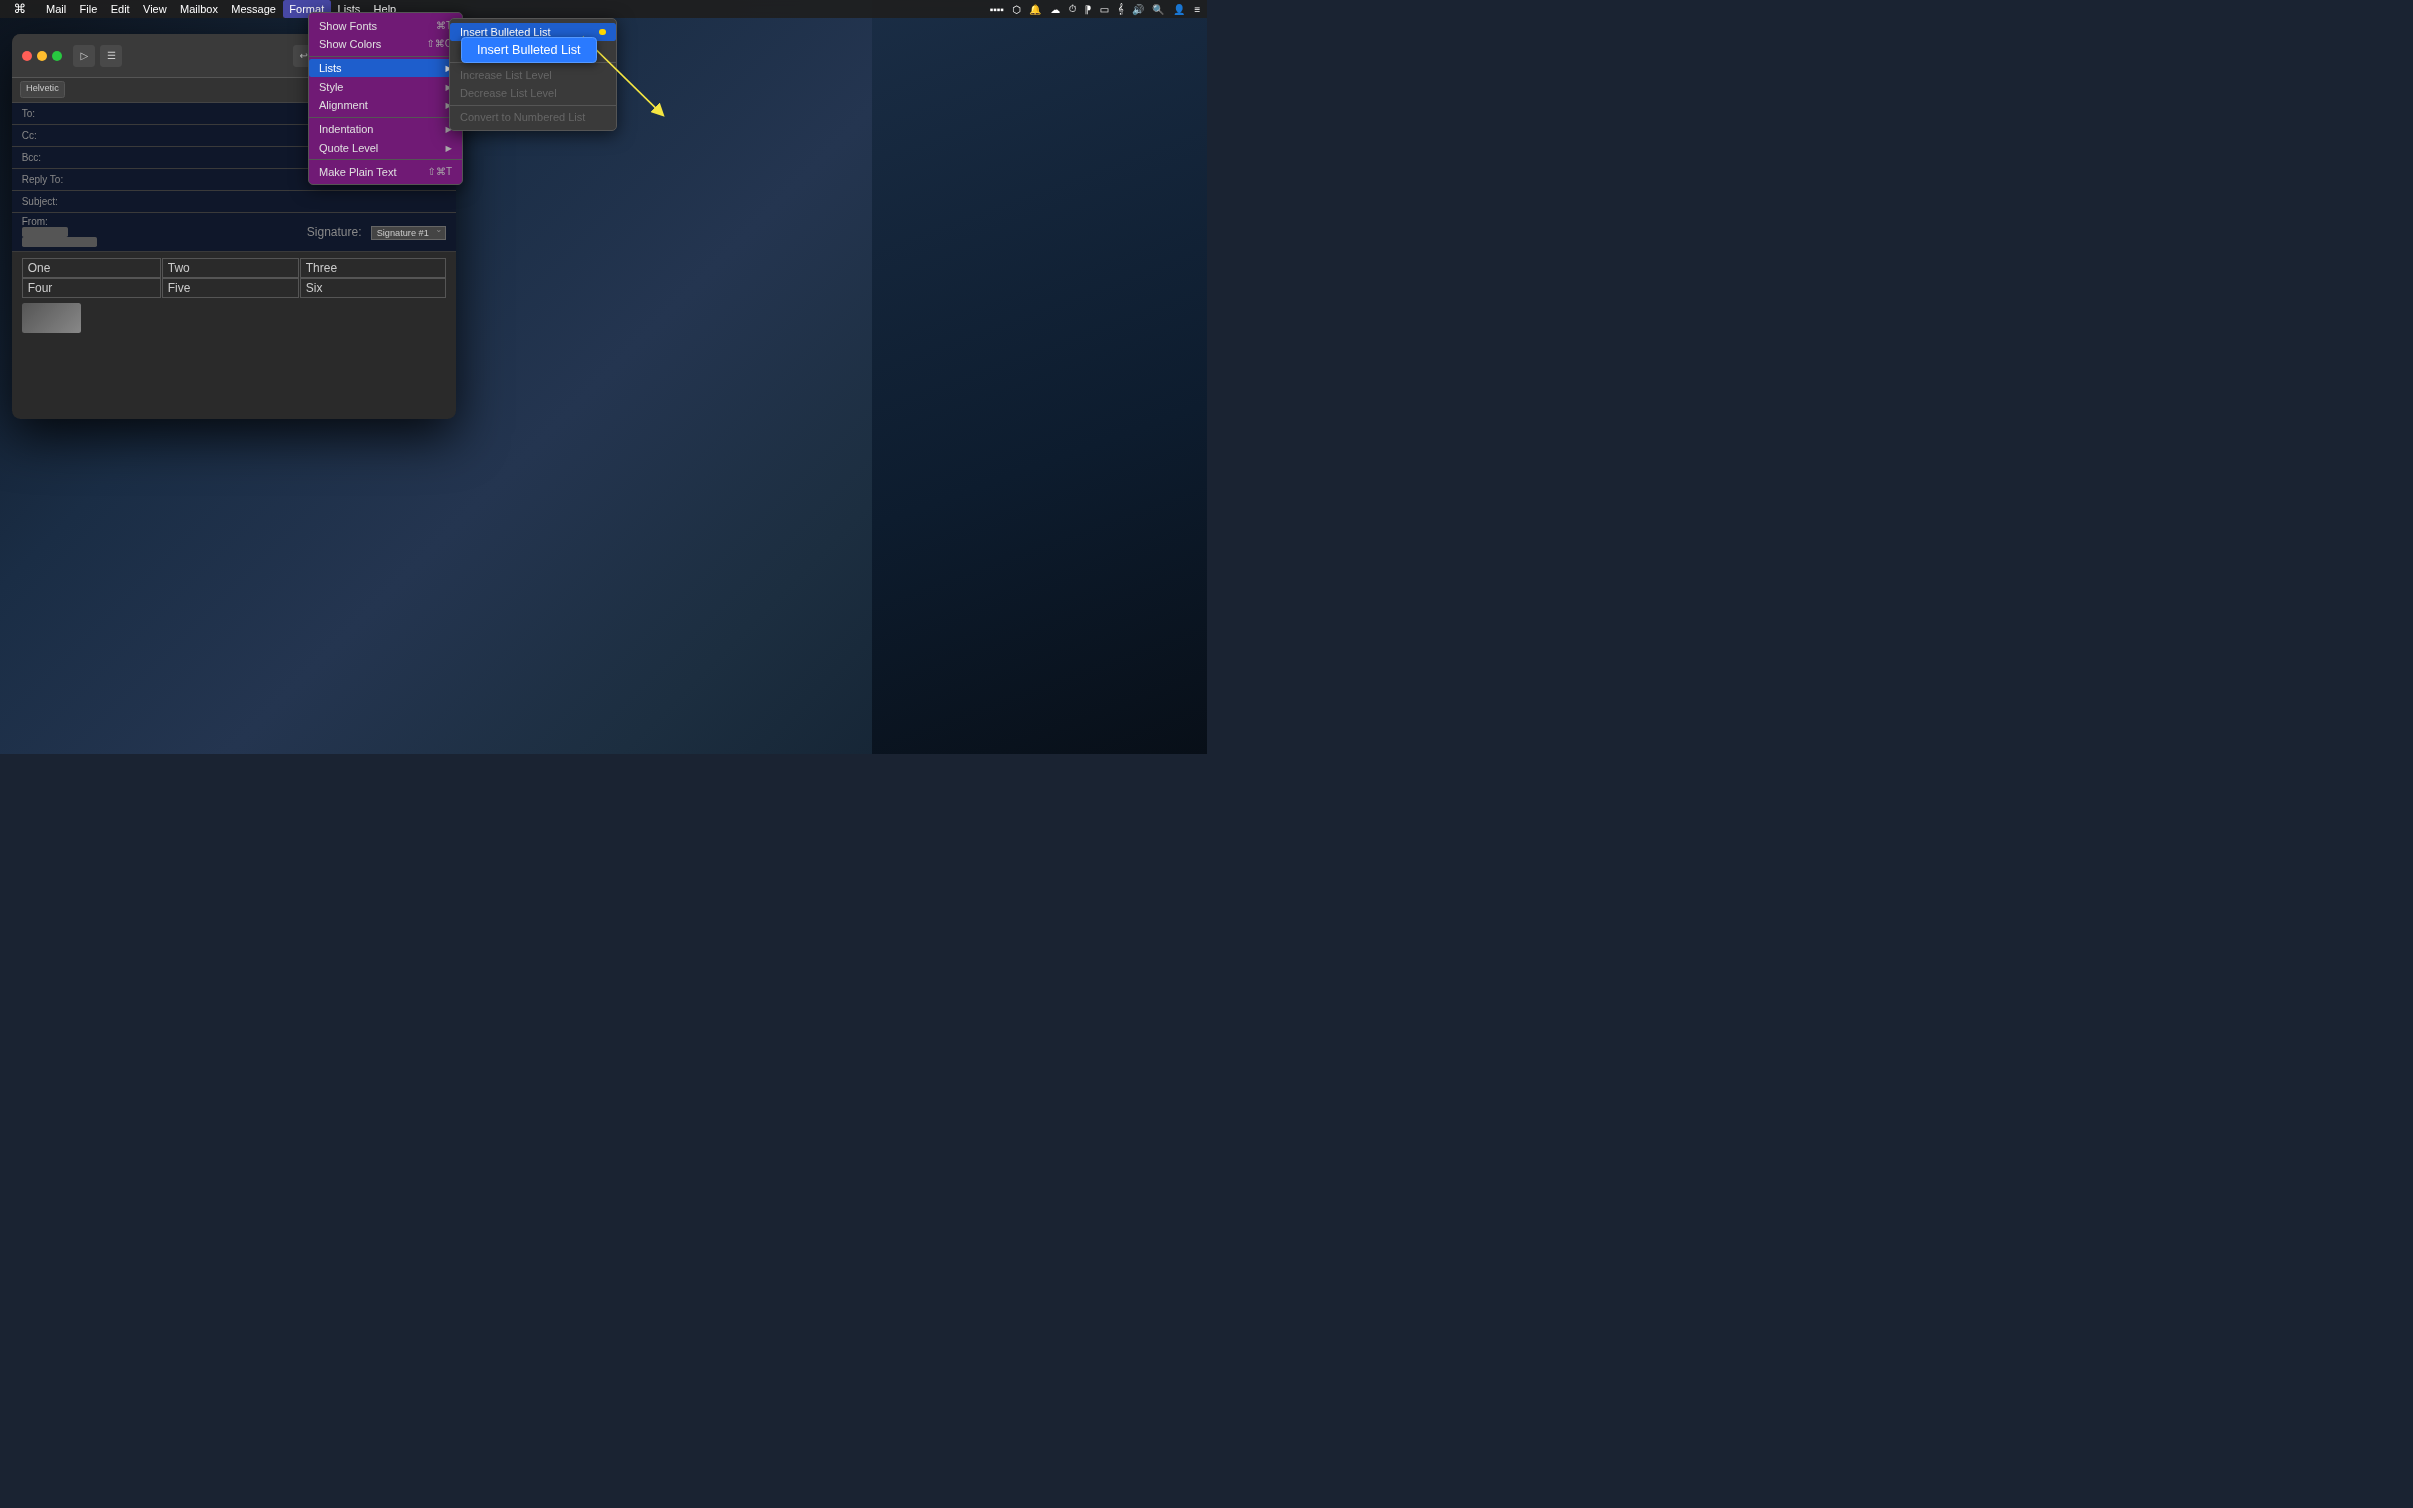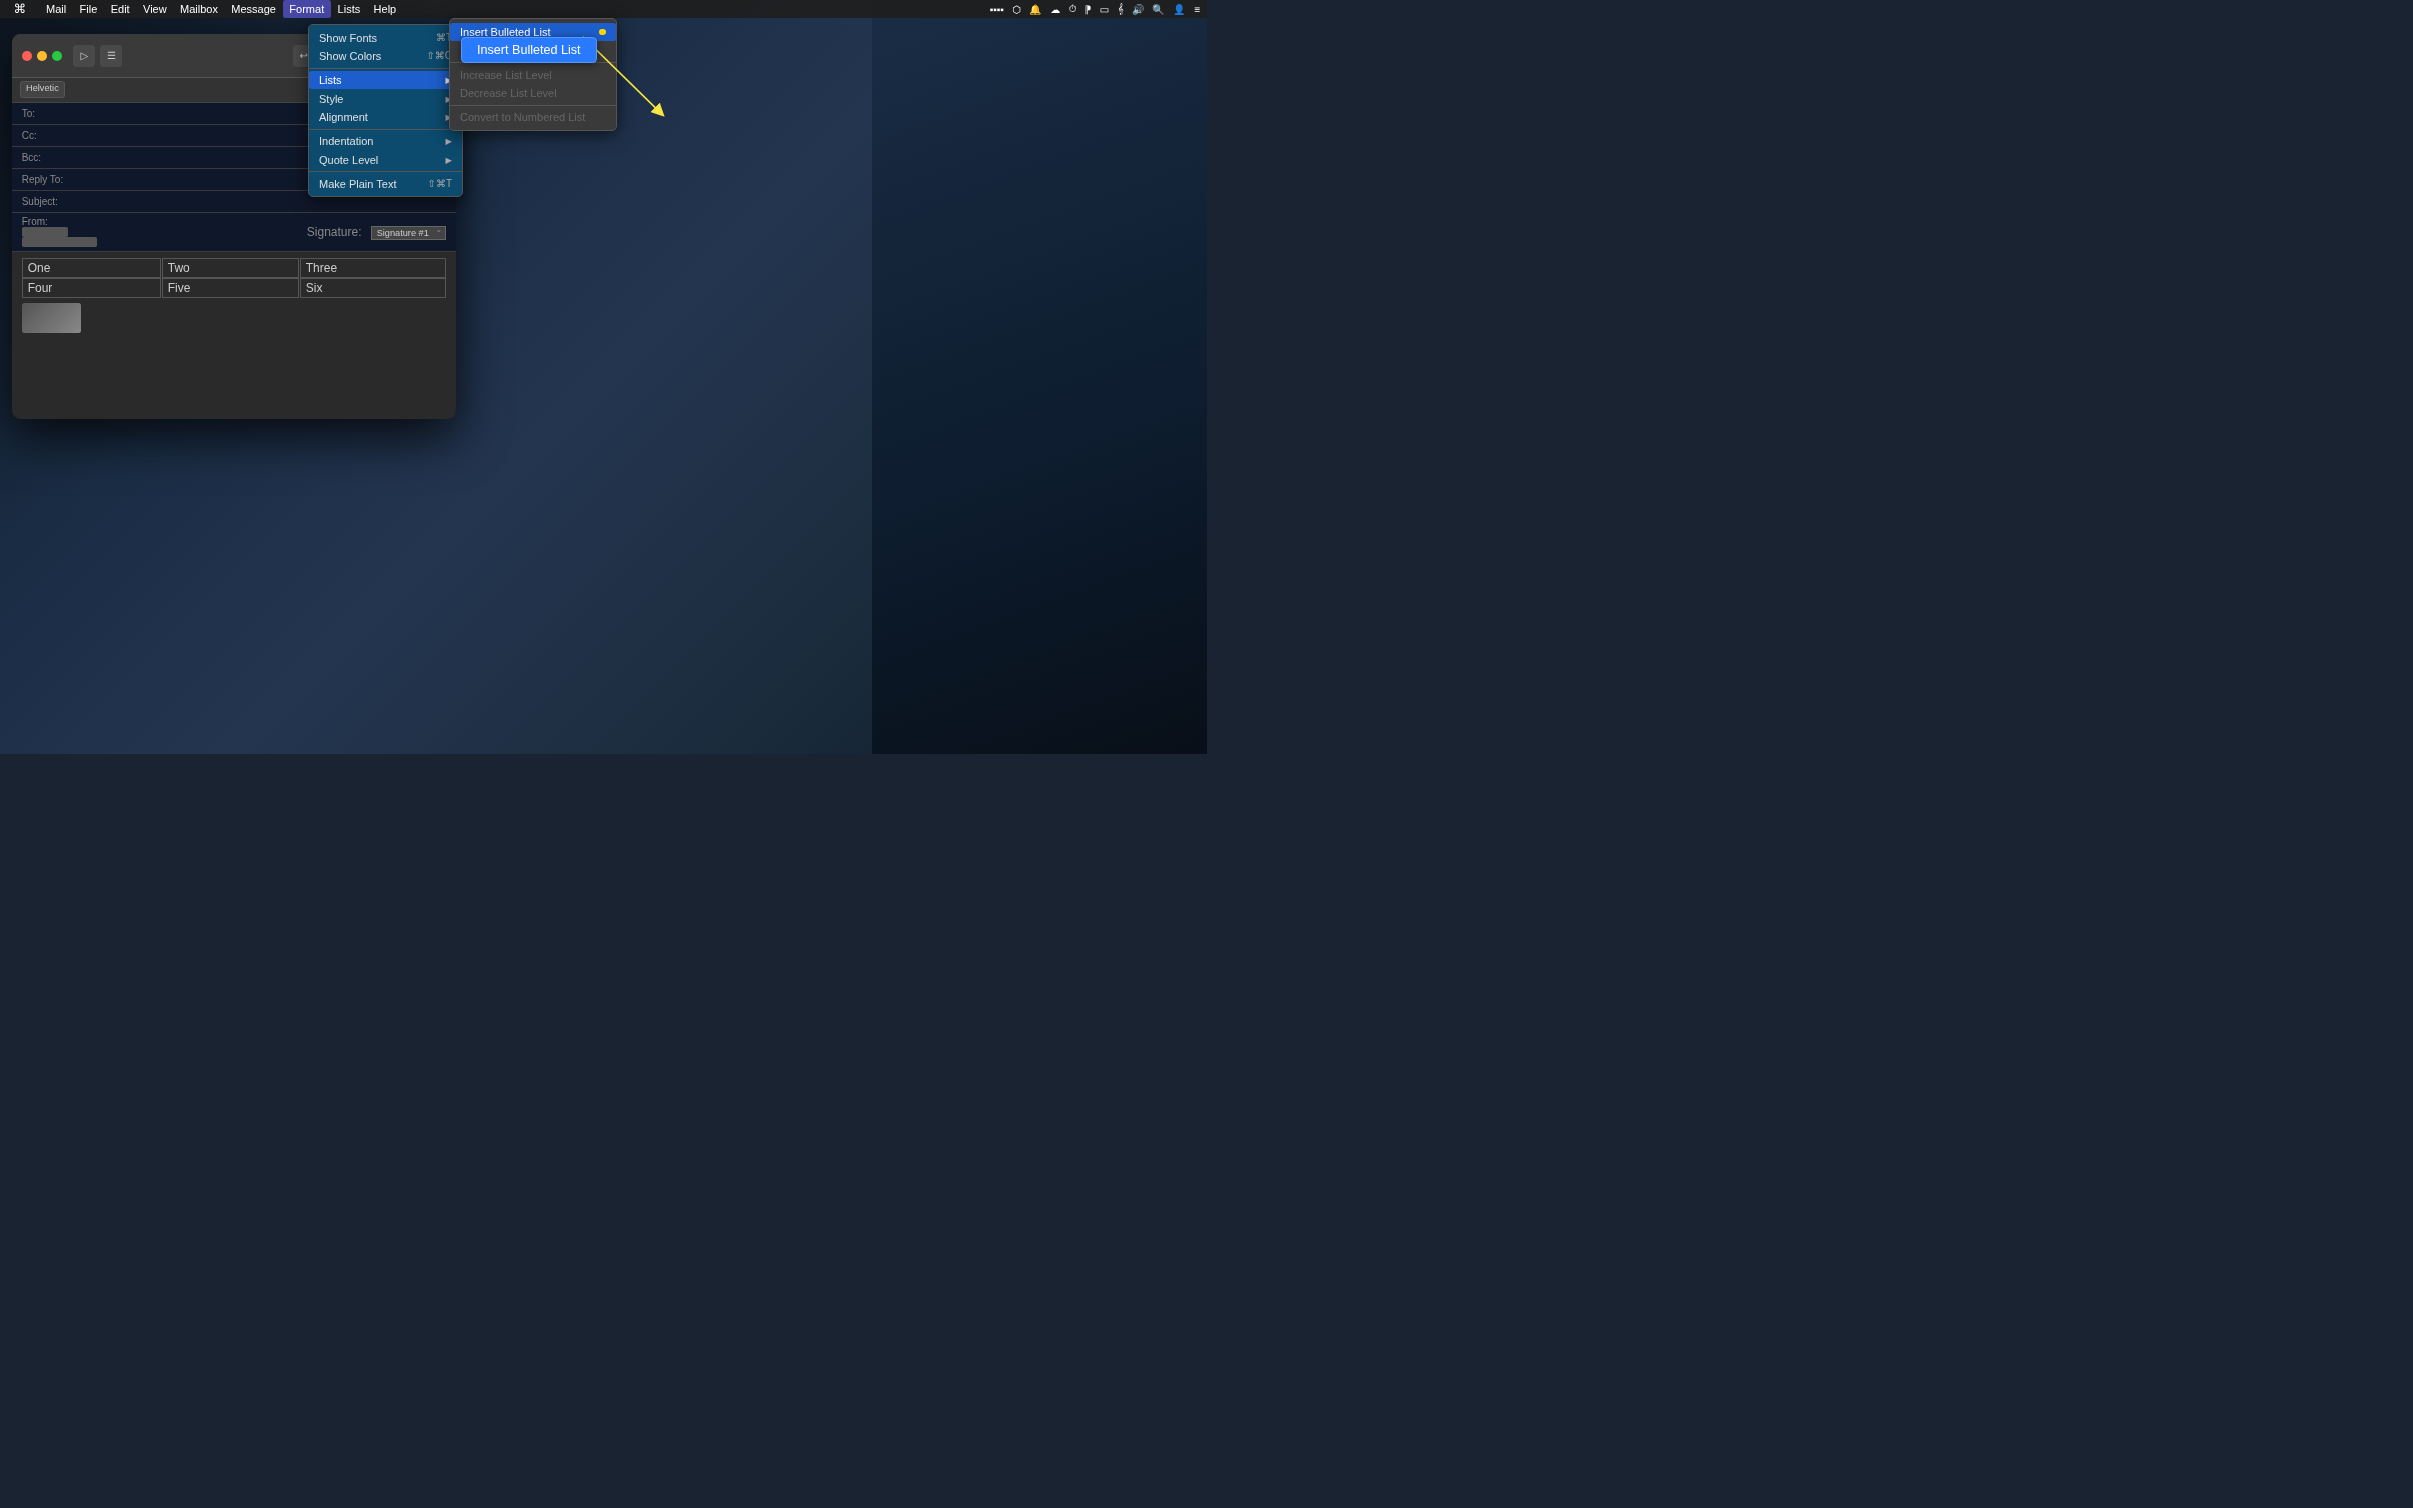--- a/index.html
+++ b/index.html
@@ -180,23 +180,23 @@
       right: 3.4px;
       top: 0;
       color: #888;
       font-size: 8.4px;
       pointer-events: none;
     }
 
     
     .format-menu {
       position: absolute;
-      top: 24px;
+      top: 12px;
       left: 308px;
-      background: #0c4a6e;
+      background: #701a75;
       border-radius: 5px;
       box-shadow: 0 3.4px 17px rgba(0,0,0,0.6);
       z-index: 200;
       min-width: 155px;
       padding: 3.4px 0;
       border: 0.8px solid #555;
     }
     .menu-item {
       display: flex;
       align-items: center;

